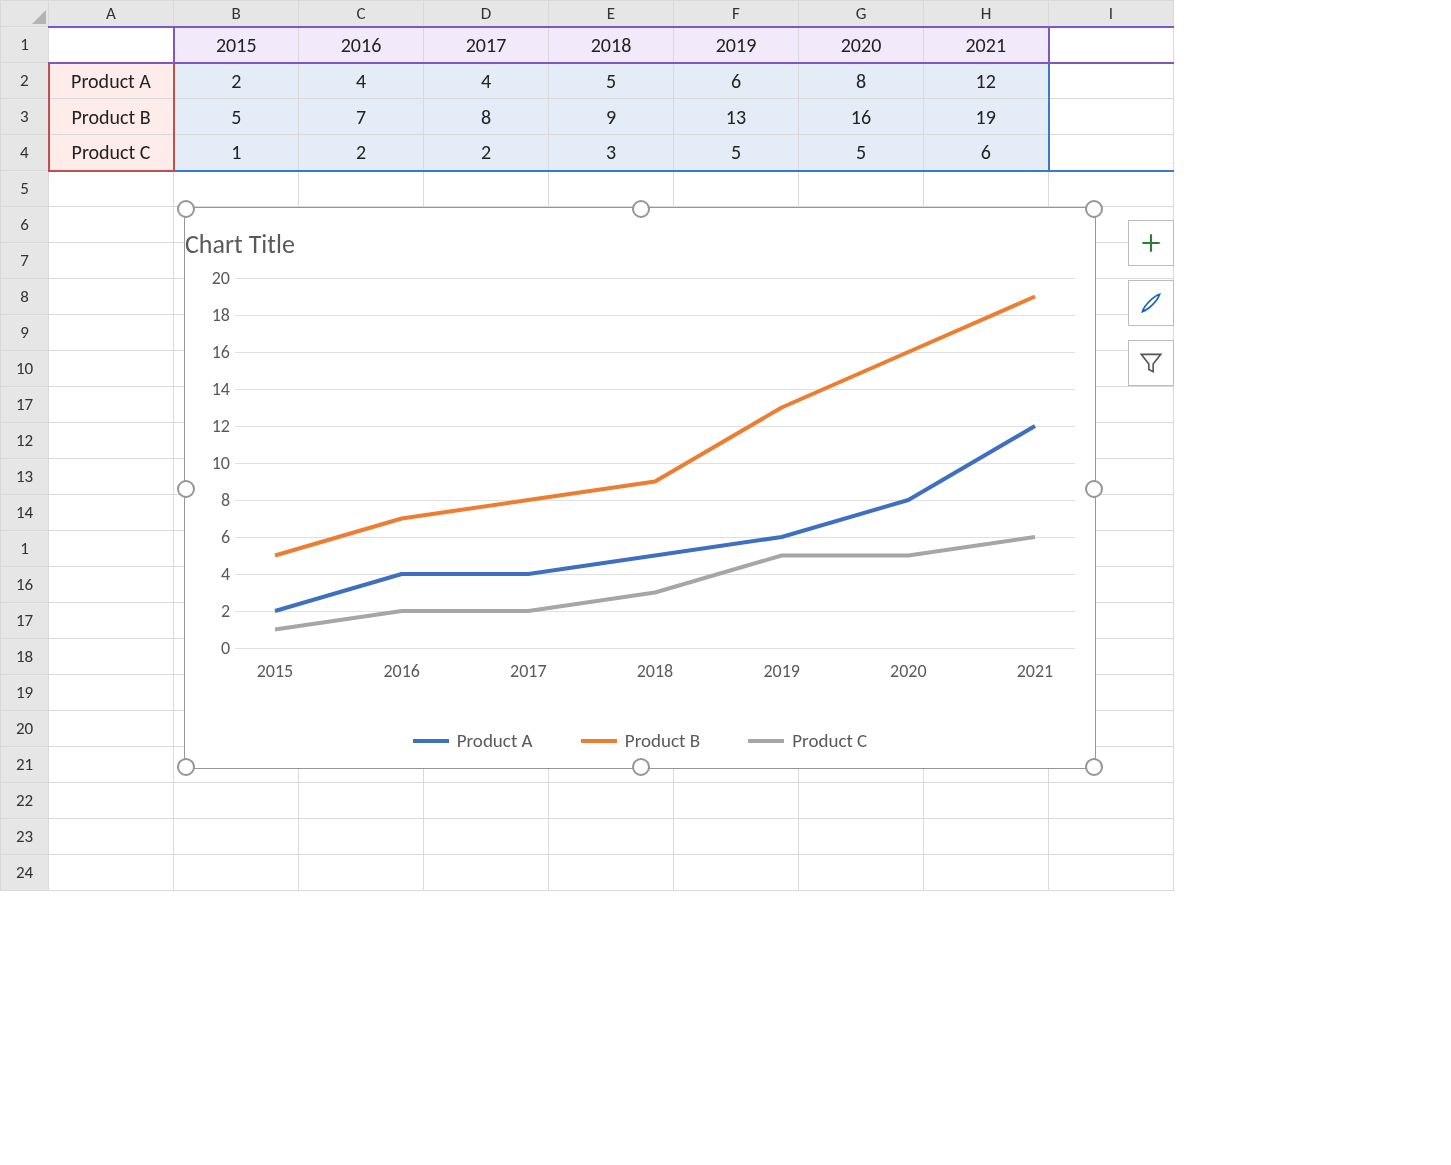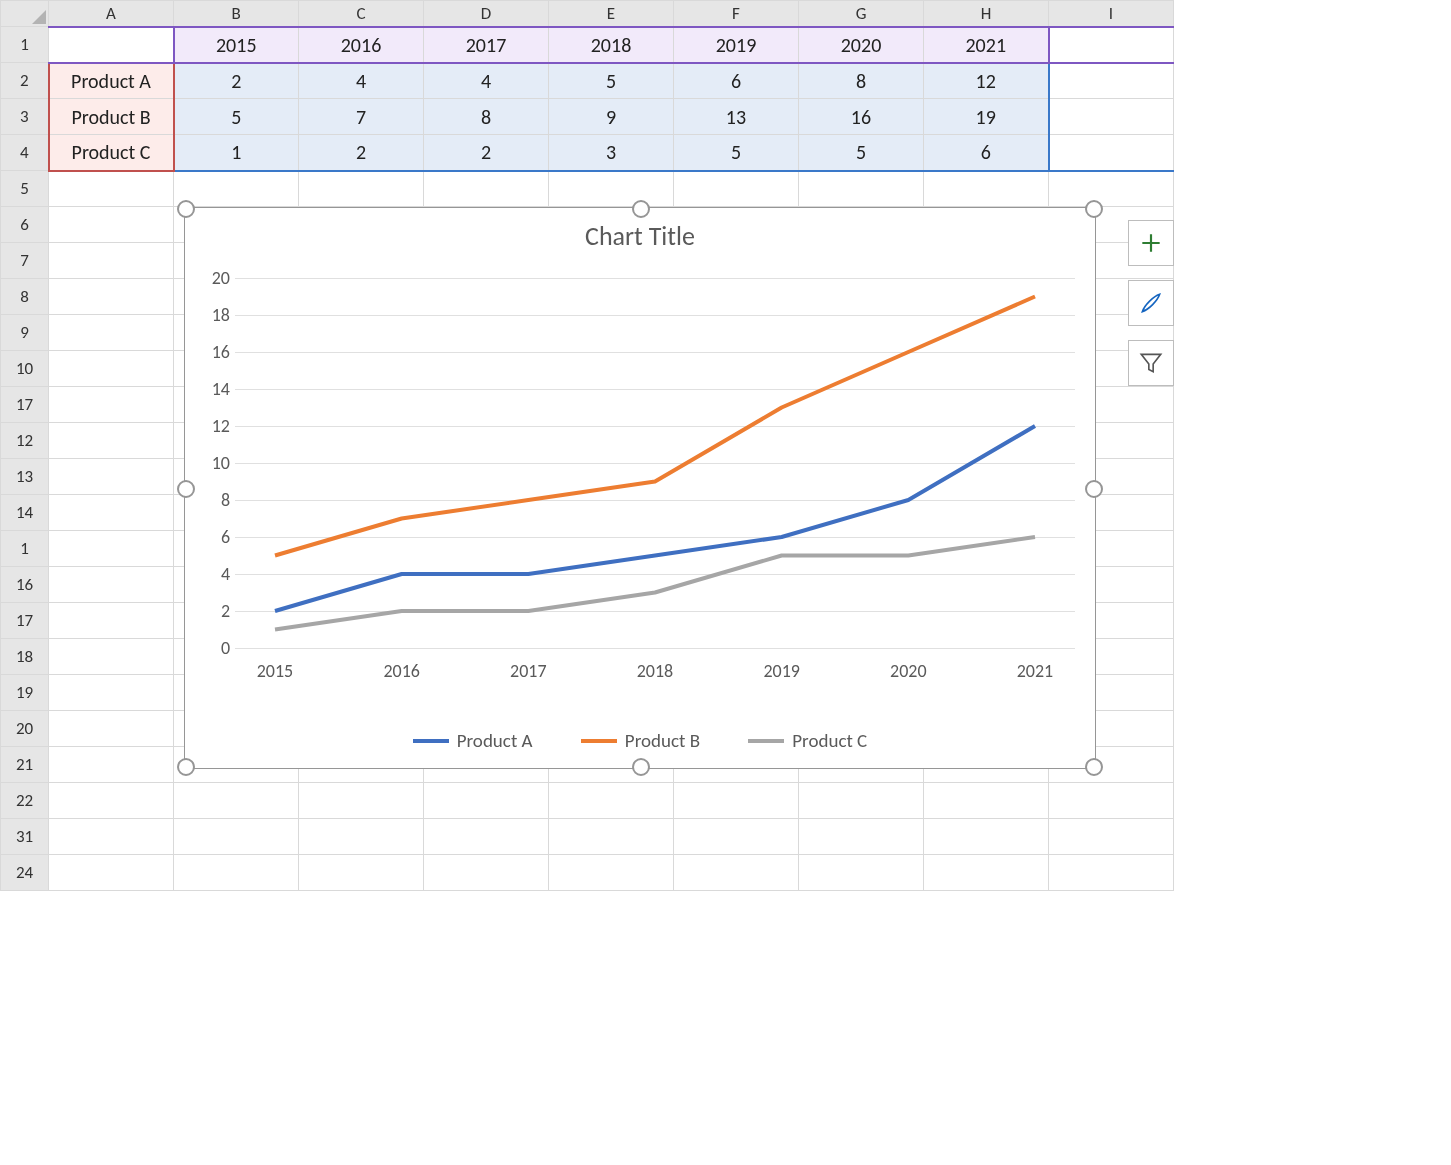--- a/index.html
+++ b/index.html
@@ -21,21 +21,21 @@
   .yearsel-border td.last{border-right:2px solid #7e57c2 !important;}
   .datasel-border td{border-bottom:2px solid #3a78c9 !important;}
   .datasel-top td{border-top:2px solid #3a78c9 !important;}
   .datasel-border td.first,.datasel-top td.first{border-left:2px solid #3a78c9 !important;}
   .datasel-border td.last,.datasel-top td.last{border-right:2px solid #3a78c9 !important;}
   .namesel-border td.rowlabel{border-left:2px solid #c0504d !important;border-right:2px solid #c0504d !important;}
   .namesel-top td.rowlabel{border-top:2px solid #c0504d !important;}
   .namesel-bot td.rowlabel{border-bottom:2px solid #c0504d !important;}
   
   .chart-box{position:absolute;left:184px;top:207px;width:910px;height:560px;background:#fff;border:1px solid #969696;}
-  .chart-title{text-align:center;font-size:26px;color:#5a5a5a;margin-top:12px;font-weight:normal;}
+  .chart-title{font-size:26px;color:#5a5a5a;margin-top:20px;font-weight:normal;}
   .plot{position:absolute;left:50px;top:70px;width:840px;height:370px;}
   .y-tick{position:absolute;left:-45px;width:40px;text-align:right;font-size:18px;color:#5a5a5a;transform:translateY(-50%);}
   .x-tick{position:absolute;top:382px;font-size:18px;color:#5a5a5a;transform:translateX(-50%);}
   .gridline{position:absolute;left:0;right:0;border-top:1px solid #e0e0e0;}
   .legend{position:absolute;bottom:16px;left:0;right:0;text-align:center;font-size:19px;color:#5a5a5a;}
   .legend-item{display:inline-flex;align-items:center;margin:0 22px;}
   .legend-swatch{width:36px;height:4px;margin-right:8px;display:inline-block;}
   .handle{position:absolute;width:14px;height:14px;background:#fff;border:2px solid #969696;border-radius:50%;}
   
   .side-btn{position:absolute;left:1128px;width:44px;height:44px;border:1px solid #bdbdbd;background:#fff;display:flex;align-items:center;justify-content:center;}
@@ -323,21 +323,21 @@
           <td class="cell"></td>
           <td class="cell"></td>
           <td class="cell"></td>
           <td class="cell"></td>
           <td class="cell"></td>
           <td class="cell"></td>
           <td class="cell"></td>
           <td class="cell"></td>
         </tr>
     <tr>
-          <th class="rowhead">31</th>
+          <th class="rowhead">23</th>
           <td class="cell"></td>
           <td class="cell"></td>
           <td class="cell"></td>
           <td class="cell"></td>
           <td class="cell"></td>
           <td class="cell"></td>
           <td class="cell"></td>
           <td class="cell"></td>
           <td class="cell"></td>
         </tr>

